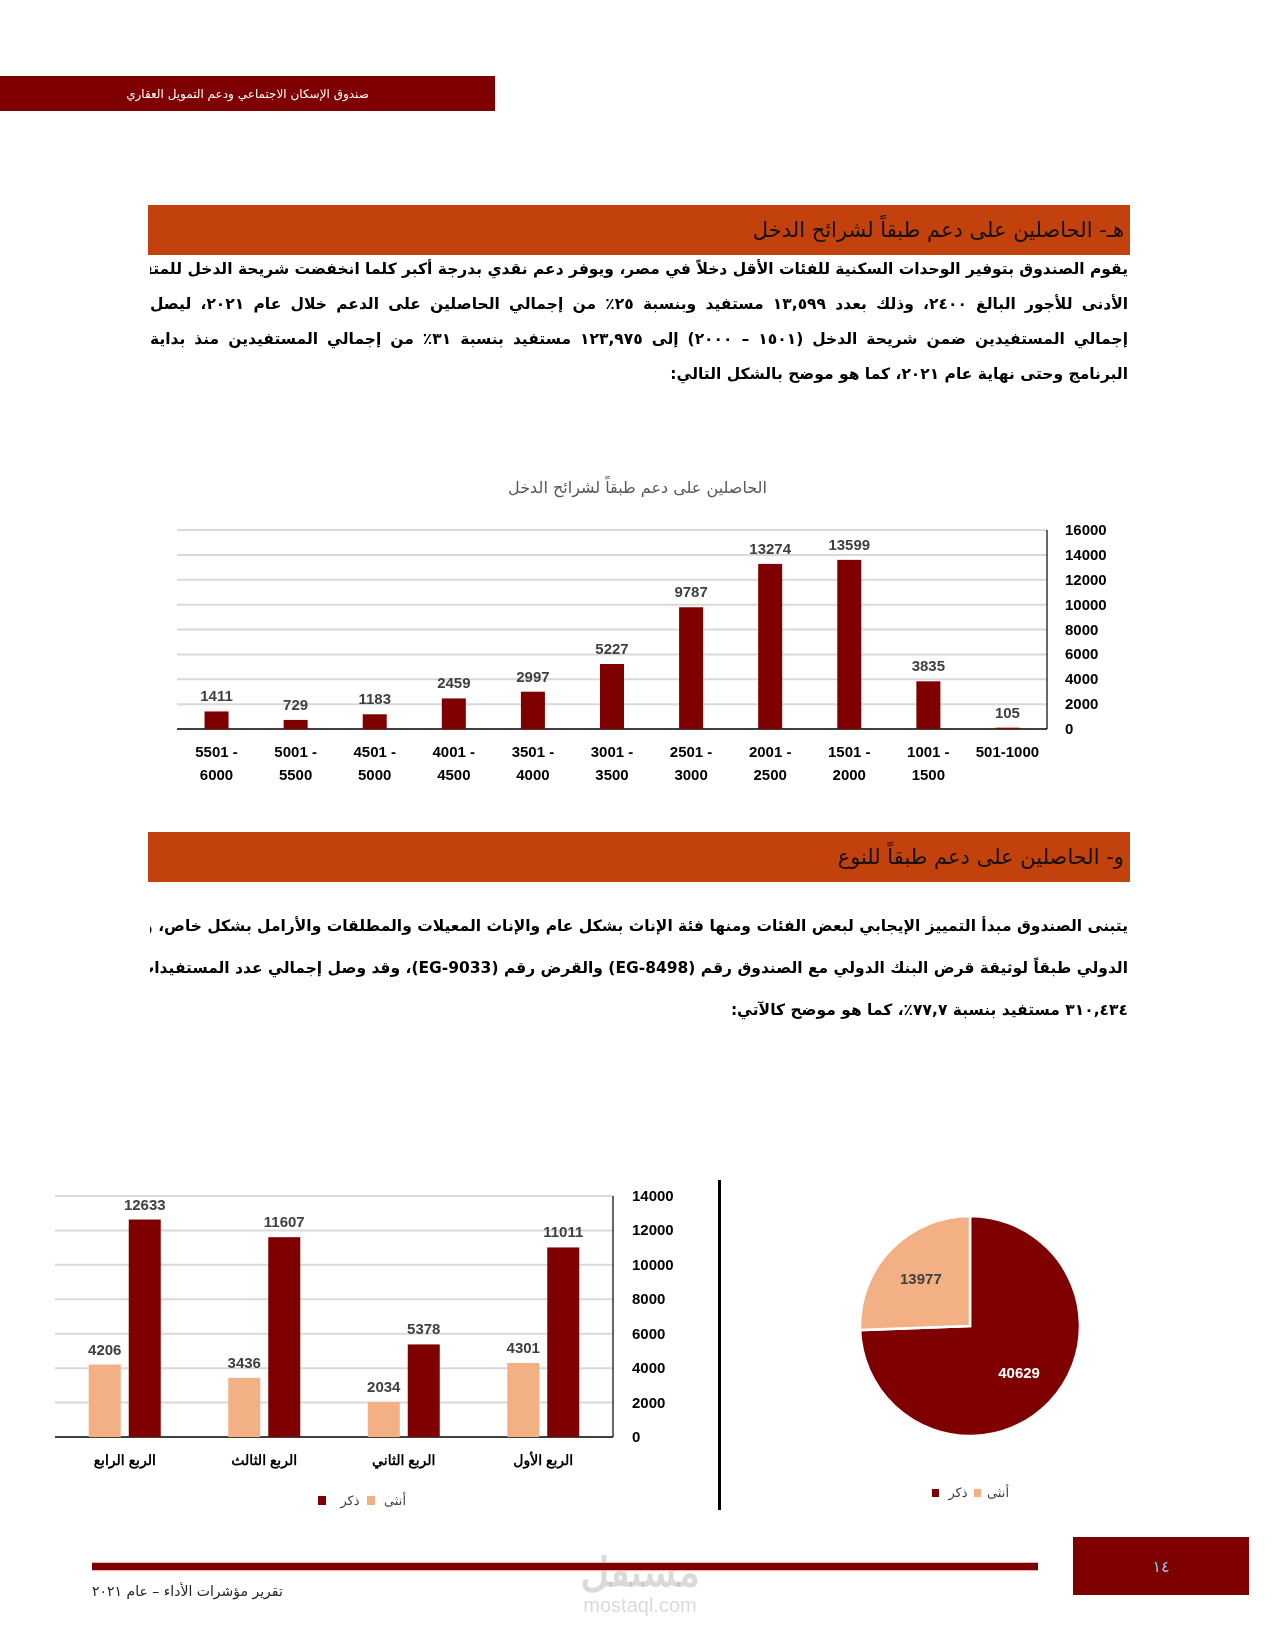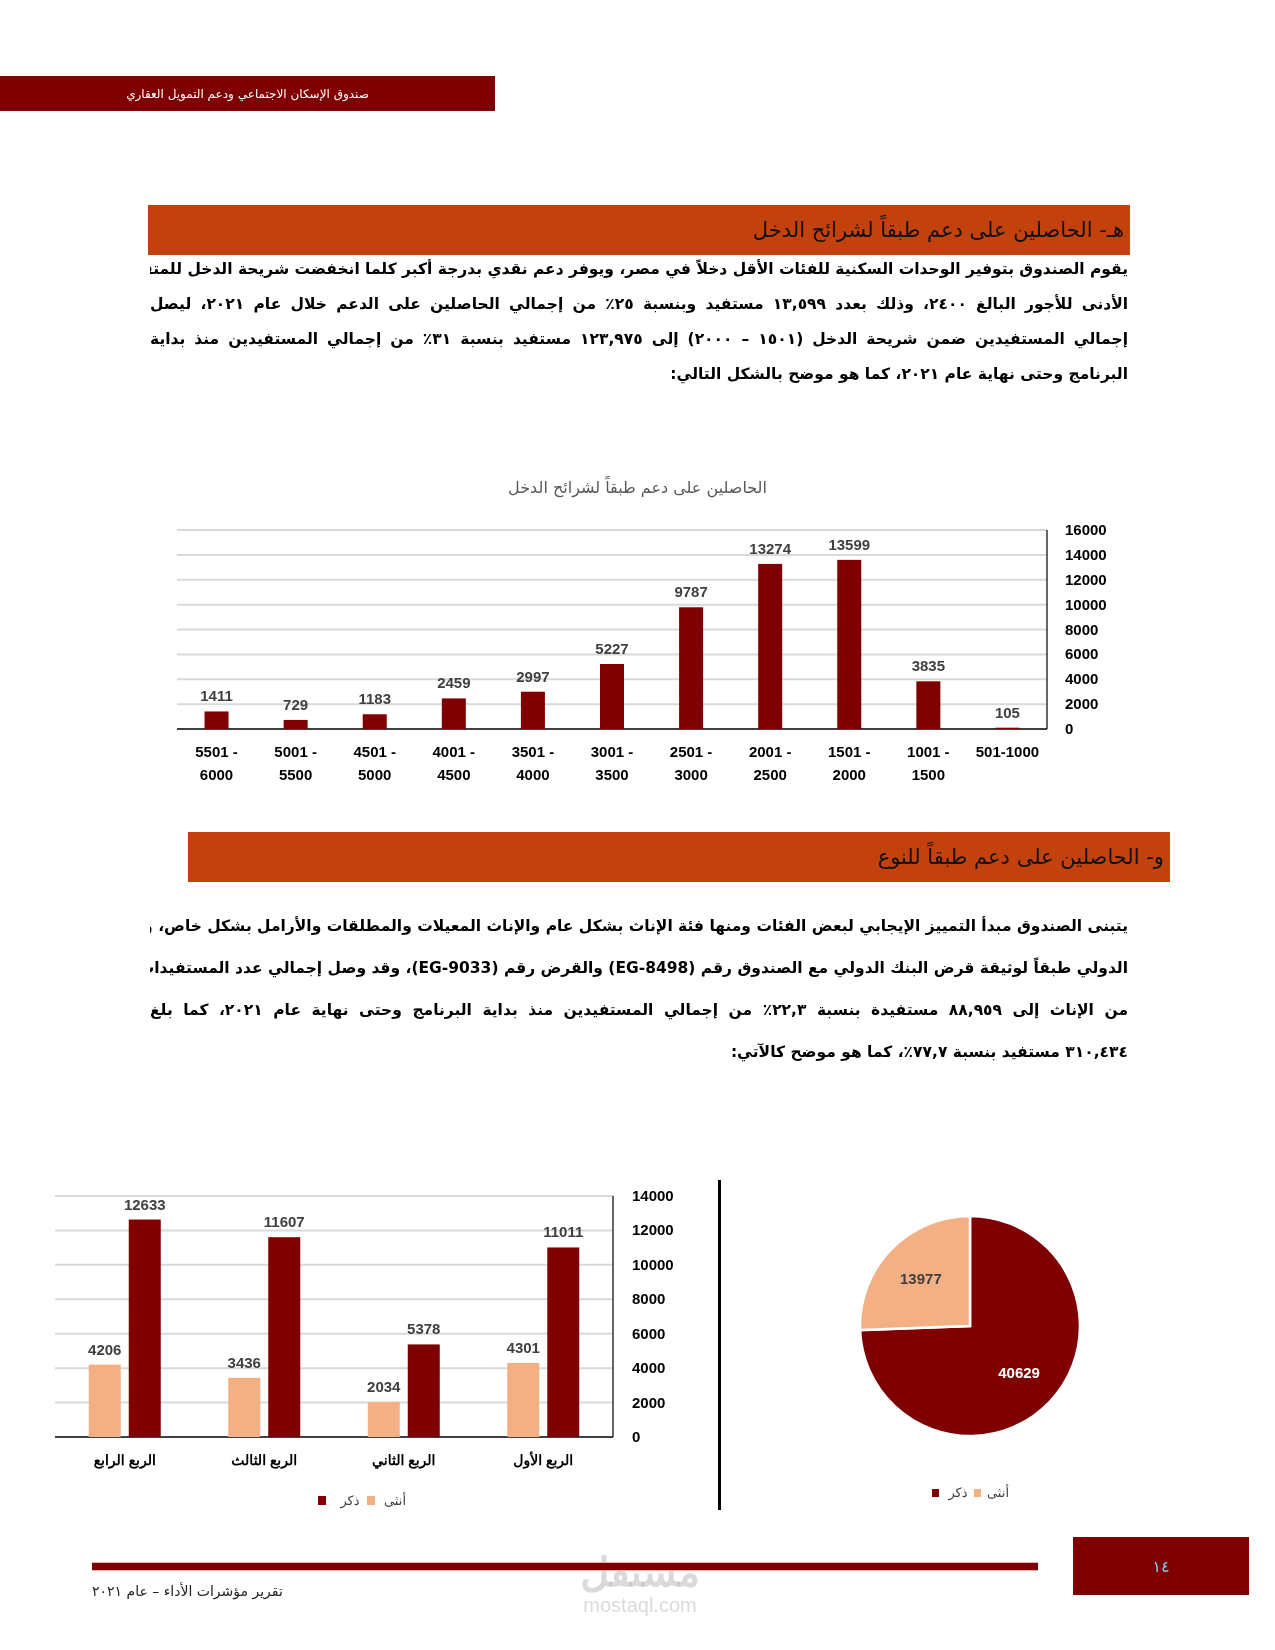--- a/index.html
+++ b/index.html
@@ -96,27 +96,26 @@
     <text x="849.2727272727273" y="780" text-anchor="middle" font-size="15" font-weight="bold" fill="#000">2000</text>
     <rect x="916.3636363636364" y="681.3021875" width="24" height="47.697812500000055" fill="#7f0000"></rect>
     <text x="928.3636363636364" y="671.3021875" text-anchor="middle" font-size="15" font-weight="bold" fill="#404040">3835</text>
     <text x="928.3636363636364" y="757" text-anchor="middle" font-size="15" font-weight="bold" fill="#000">1001 -</text>
     <text x="928.3636363636364" y="780" text-anchor="middle" font-size="15" font-weight="bold" fill="#000">1500</text>
     <rect x="995.4545454545455" y="727.6940625" width="24" height="1.3059375000000273" fill="#7f0000"></rect>
     <text x="1007.4545454545455" y="717.6940625" text-anchor="middle" font-size="15" font-weight="bold" fill="#404040">105</text>
     <text x="1007.4545454545455" y="757" text-anchor="middle" font-size="15" font-weight="bold" fill="#000">501-1000</text>
   </svg>
 
-<div class="abs section-box" style="top:832px;margin-left:40px;">
+<div class="abs section-box" style="top:832px;">
   <span>و- الحاصلين على دعم طبقاً للنوع</span>
 </div>
 <div class="abs para" style="top:905px;">
   <div class="line" style="height:42px;line-height:42px;">يتبنى الصندوق مبدأ التمييز الإيجابي لبعض الفئات ومنها فئة الإناث بشكل عام والإناث المعيلات والمطلقات والأرامل بشكل خاص، وتعد</div>
   <div class="line" style="height:42px;line-height:42px;">الدولي طبقاً لوثيقة قرض البنك الدولي مع الصندوق رقم (EG-8498) والقرض رقم (EG-9033)، وقد وصل إجمالي عدد المستفيدات</div>
-  <div class="line" style="height:42px;line-height:42px;">من الإناث إلى ٨٨,٩٥٩ مستفيدة بنسبة ٢٢,٣٪ من إجمالي المستفيدين منذ بداية البرنامج وحتى نهاية عام ٢٠٢١، كما بلغ</div>
   <div class="line last" style="height:42px;line-height:42px;">٣١٠,٤٣٤ مستفيد بنسبة ٧٧,٧٪، كما هو موضح كالآتي:</div>
 </div>
 
 <svg class="abs" id="chart2" style="left:0;top:1150px;" width="715" height="380">
     <text x="632" y="292" font-size="15" font-weight="bold" fill="#000">0</text>
     <line x1="55" x2="613" y1="252.57142857142858" y2="252.57142857142858" stroke="#d9d9d9" stroke-width="2"></line>
     <text x="632" y="257.57142857142856" font-size="15" font-weight="bold" fill="#000">2000</text>
     <line x1="55" x2="613" y1="218.14285714285717" y2="218.14285714285717" stroke="#d9d9d9" stroke-width="2"></line>
     <text x="632" y="223.14285714285717" font-size="15" font-weight="bold" fill="#000">4000</text>
     <line x1="55" x2="613" y1="183.71428571428572" y2="183.71428571428572" stroke="#d9d9d9" stroke-width="2"></line>

